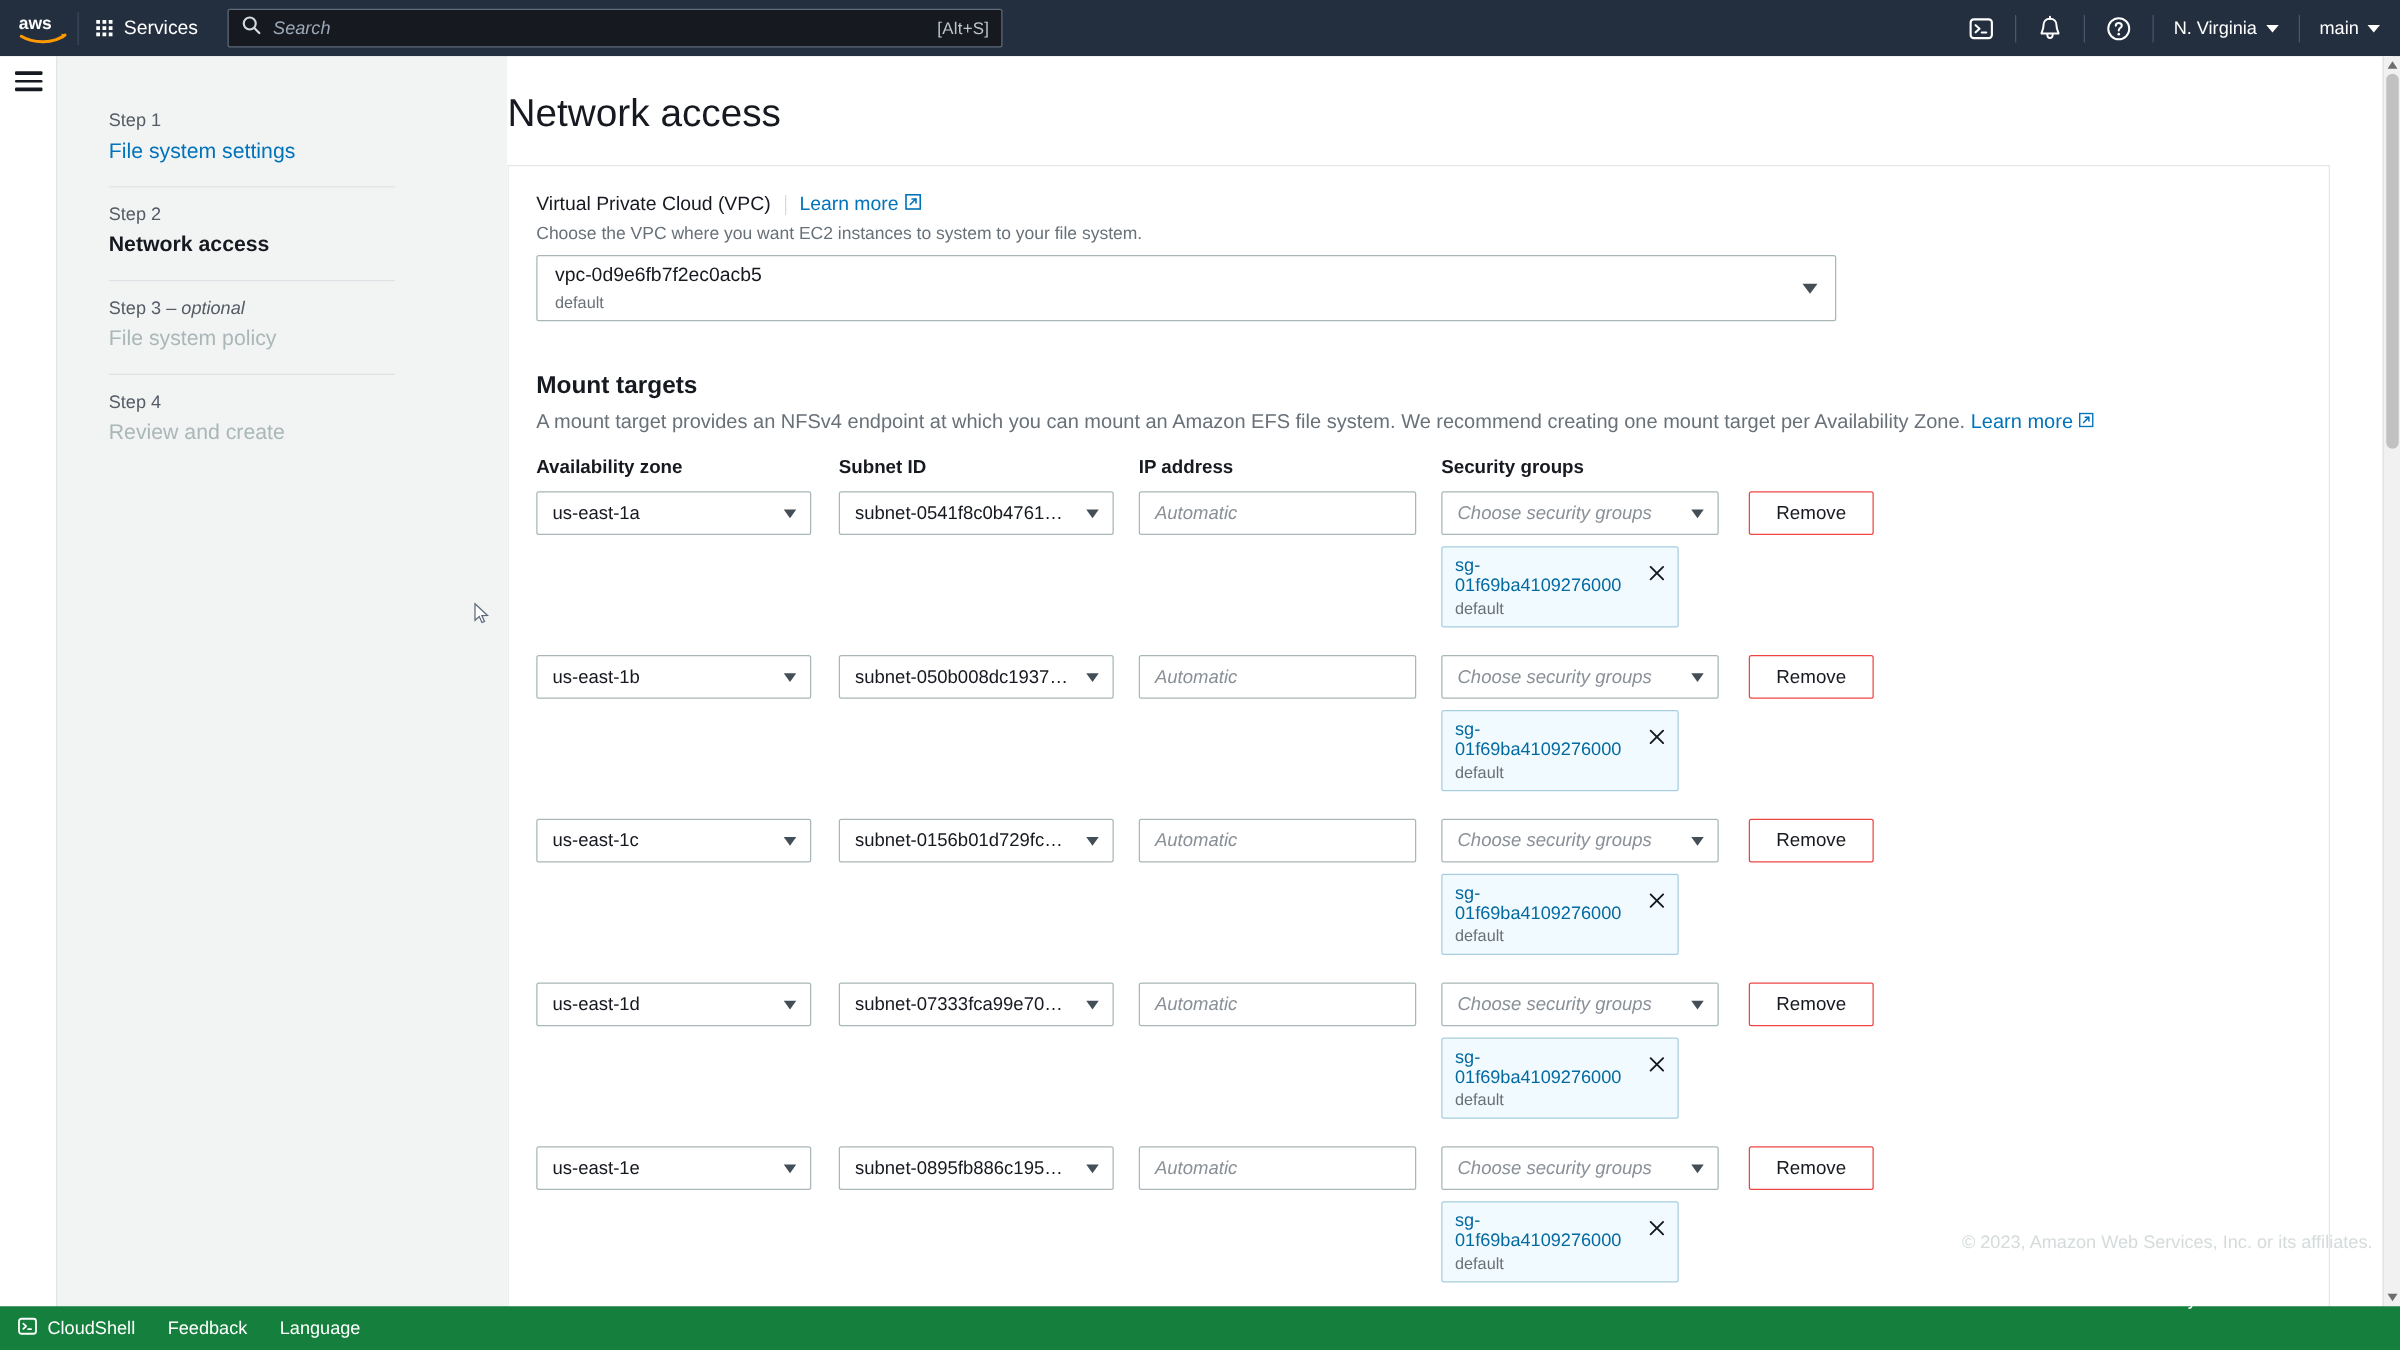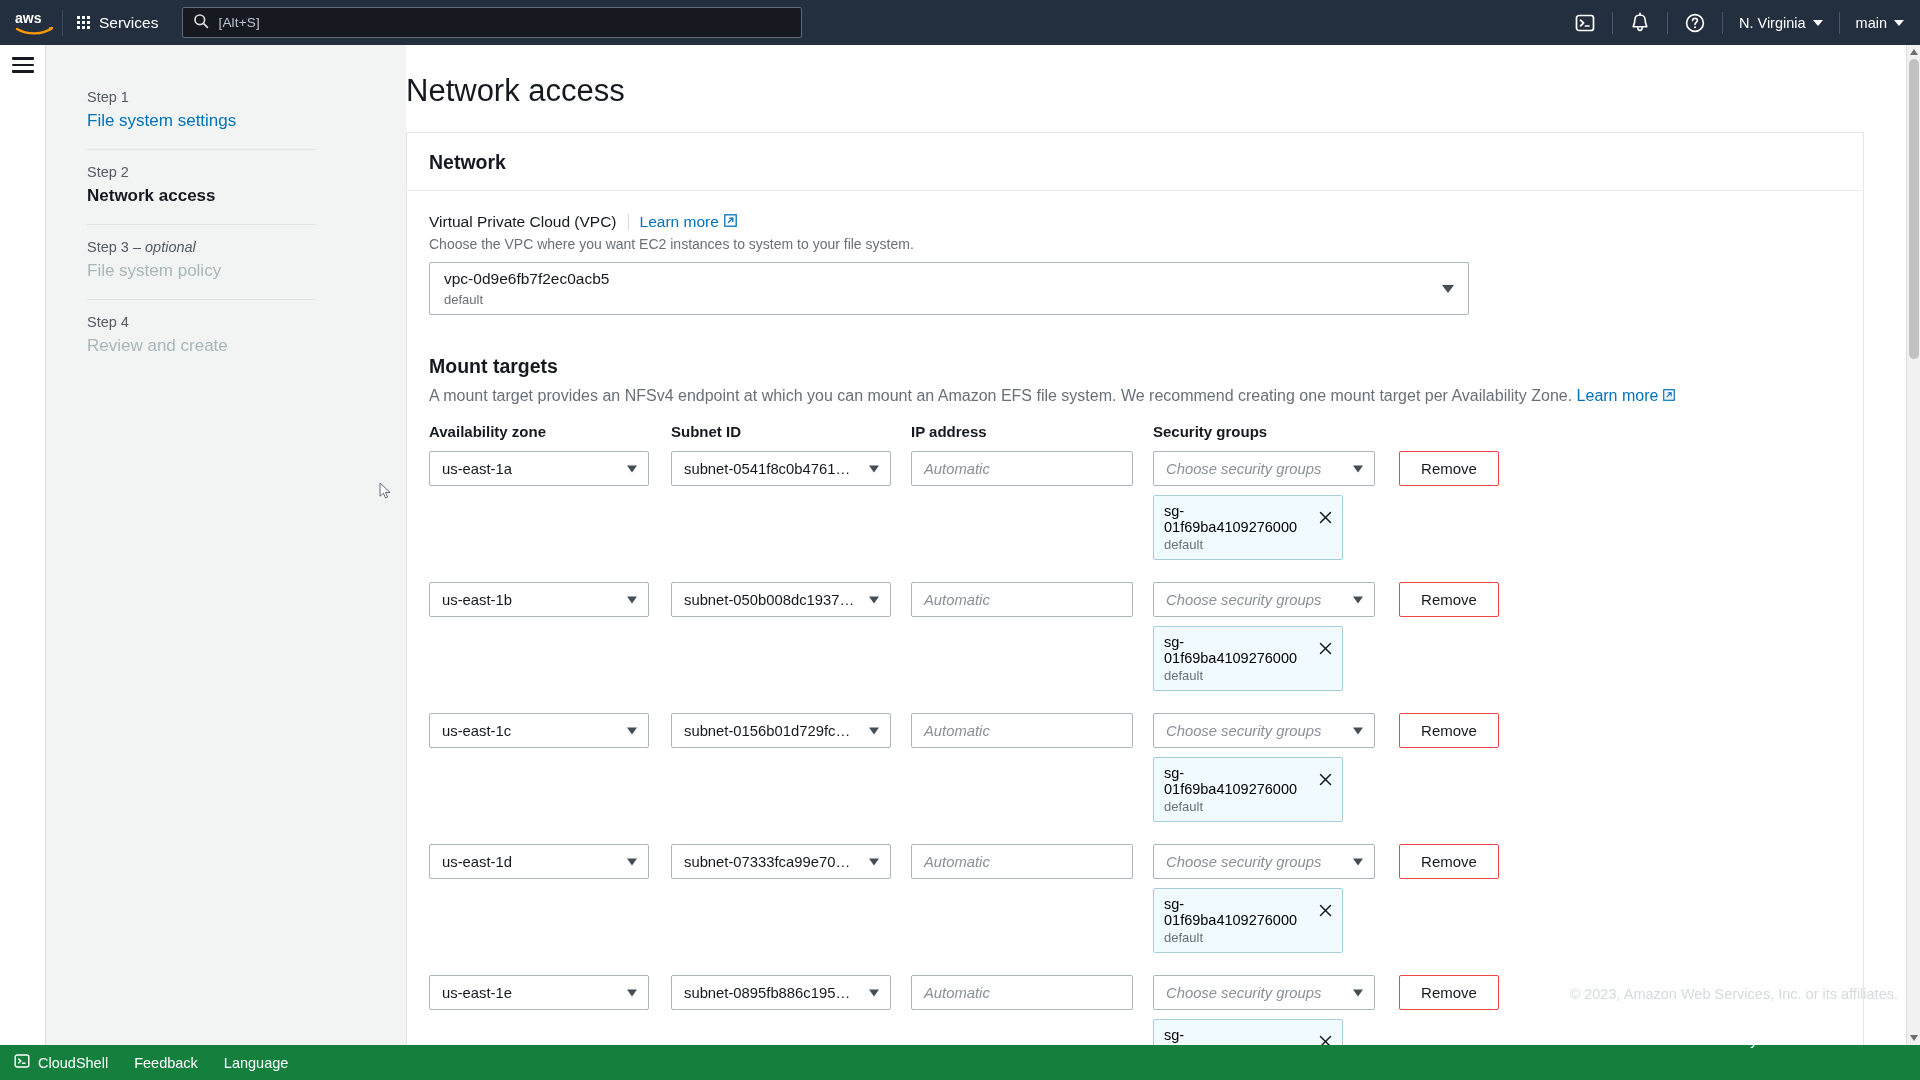--- a/index.html
+++ b/index.html
@@ -145,21 +145,21 @@
     border-top:7px solid #444e57;
   }
   .ctrl .txt { padding-right: 20px; overflow:hidden; text-overflow:ellipsis; }
 
   .token {
     margin-top: 9px; width: 190px;
     background:#f1faff; border:1px solid #a7cede; border-radius:2px;
     padding: 7px 9px 7px 10px;
   }
   .token-top { display:flex; align-items:center; justify-content:space-between; gap:6px; }
-  .token-name { font-size:14.5px; color:#000000; }
+  .token-name { font-size:14.5px; color:#0369a1; }
   .token-x { cursor:pointer; flex:0 0 auto; }
   .token-sub { font-size:13px; color:#687078; margin-top:2px; }
 
   .btn-remove {
     height:35px; width:100px; border:1px solid #ef4444; border-radius:2px;
     background:#fff; font-size:15px; color:#16191f; cursor:pointer;
     display:flex; align-items:center; justify-content:center;
     font-family:"Liberation Sans", sans-serif;
   }
 
@@ -216,20 +216,21 @@
     <span>Services</span>
   </div>
 
   <div class="search-wrap">
     <span class="mag">
       <svg width="16" height="16" viewBox="0 0 16 16" aria-hidden="true">
         <circle cx="6.8" cy="6.8" r="4.8" stroke="#d5dbdb" stroke-width="1.7" fill="none"></circle>
         <line x1="10.4" y1="10.4" x2="14.4" y2="14.4" stroke="#d5dbdb" stroke-width="1.8" stroke-linecap="round"></line>
       </svg>
     </span>
+    <input class="search-input" type="text" placeholder="Search" style="">
     <span class="altkey">[Alt+S]</span>
   </div>
 
   <div class="nav-right">
 
     <div class="nav-icon-btn">
       <svg width="20" height="20" viewBox="0 0 20 20" aria-hidden="true">
         <rect x="1.5" y="2.5" width="17" height="15" rx="2.5" stroke="#ffffff" stroke-width="1.7" fill="none"></rect>
         <path d="M5.5 7.2 L8.6 10 L5.5 12.8" stroke="#ffffff" stroke-width="1.7" fill="none" stroke-linecap="round" stroke-linejoin="round"></path>
         <line x1="10.4" y1="13" x2="14" y2="13" stroke="#ffffff" stroke-width="1.7" stroke-linecap="round"></line>
@@ -314,23 +315,20 @@
     </svg>
   </div>
 </div>
 
 <div class="content">
 
   <div class="page-title">Network access</div>
 
   <div class="panel">
 
-    <div class="panel-head">
-      <h2>Network</h2>
-    </div>
 
     <div class="panel-body">
 
       <div class="field-label-row">
         <span class="field-label">Virtual Private Cloud (VPC)</span>
         <span class="lm-sep"></span>
         <span class="learn-more">
           <span>Learn more</span>
           <span class="ext-icon">
             <svg width="13" height="13" viewBox="0 0 13 13" aria-hidden="true">

